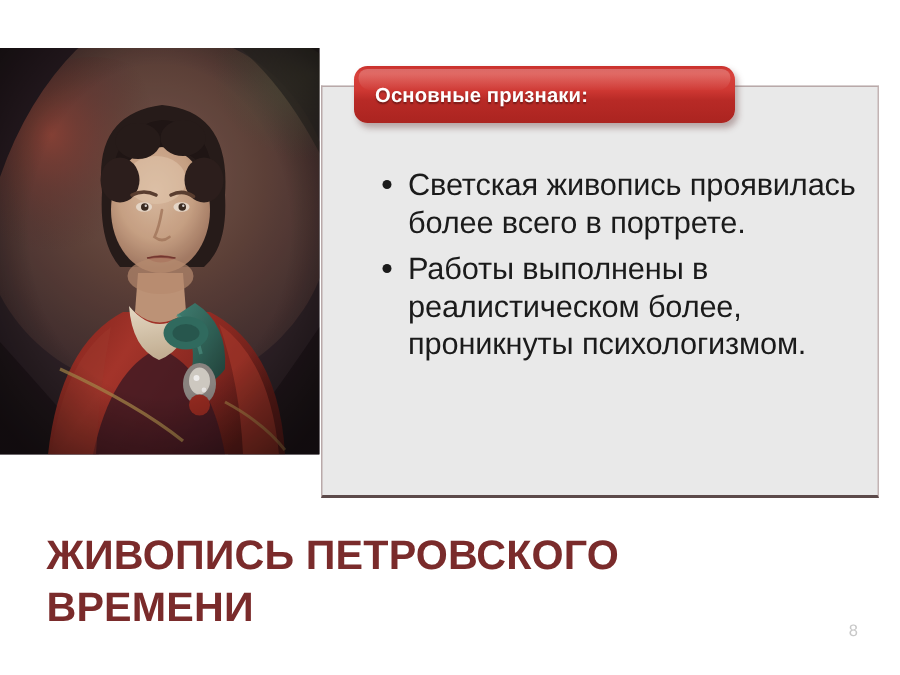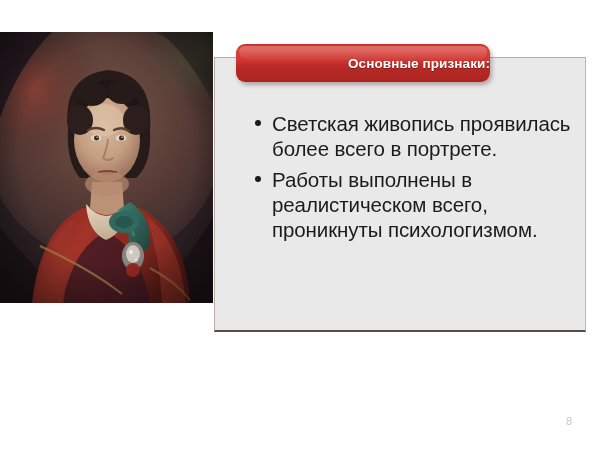--- a/index.html
+++ b/index.html
@@ -62,21 +62,20 @@
     background: linear-gradient(to bottom,
                 #c9302c 0%,
                 #d9433d 14%,
                 #cf3833 42%,
                 #b82a26 60%,
                 #ab2420 100%);
     box-shadow: 2px 3px 4px rgba(90,40,40,0.35);
     z-index: 5;
     display: flex;
     align-items: center;
-    justify-content: flex-end;
   }
   .banner::after {
     content: "";
     position: absolute;
     left: 3px; right: 3px; top: 2px;
     height: 14px;
     border-radius: 7px 7px 10px 10px;
     background: linear-gradient(to bottom, rgba(255,255,255,0.26), rgba(255,255,255,0.02));
     pointer-events: none;
   }
@@ -272,20 +271,21 @@
     <span class="banner-label">Основные признаки:</span>
   </div>
 
   <ul class="bullets">
     <li class="bullet-item">
       <span class="bullet-dot"></span>
       <span>Светская живопись проявилась более всего в портрете.</span>
     </li>
     <li class="bullet-item">
       <span class="bullet-dot"></span>
-      <span>Работы выполнены в реалистическом всего, проникнуты психологизмом.</span>
+      <span>Работы выполнены в реалистическом более, проникнуты психологизмом.</span>
     </li>
   </ul>
 
+  <div class="slide-title">ЖИВОПИСЬ ПЕТРОВСКОГО ВРЕМЕНИ</div>
 
   <div class="page-number">8</div>
 
 </div>
 
 </body></html>

